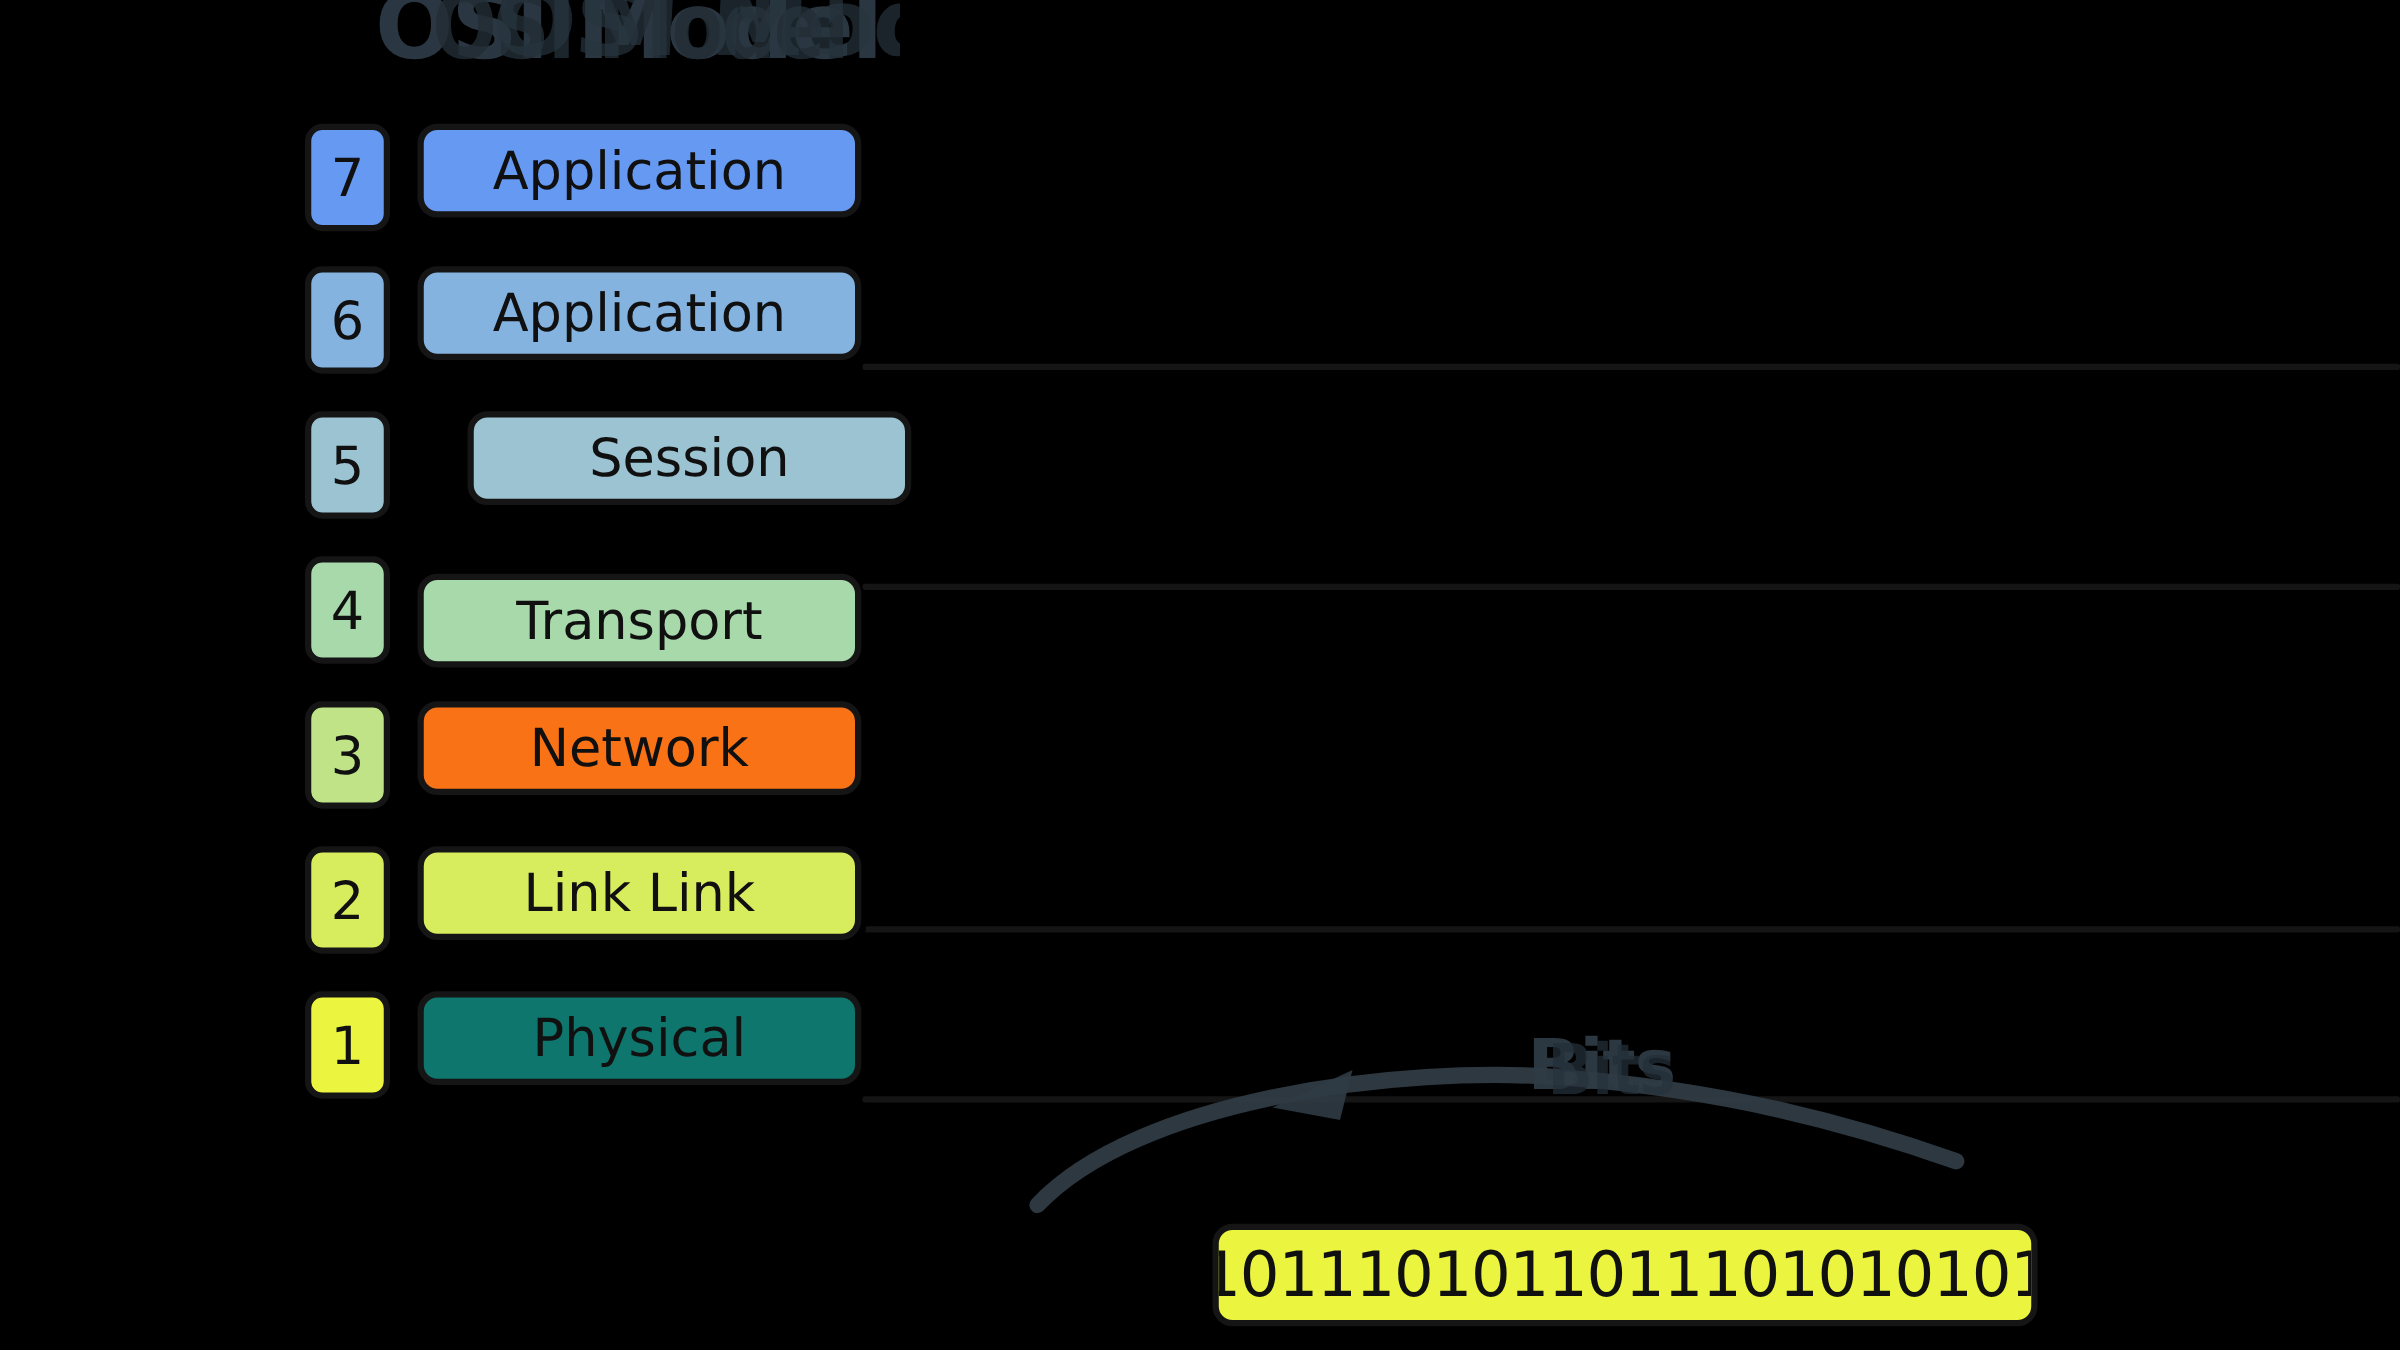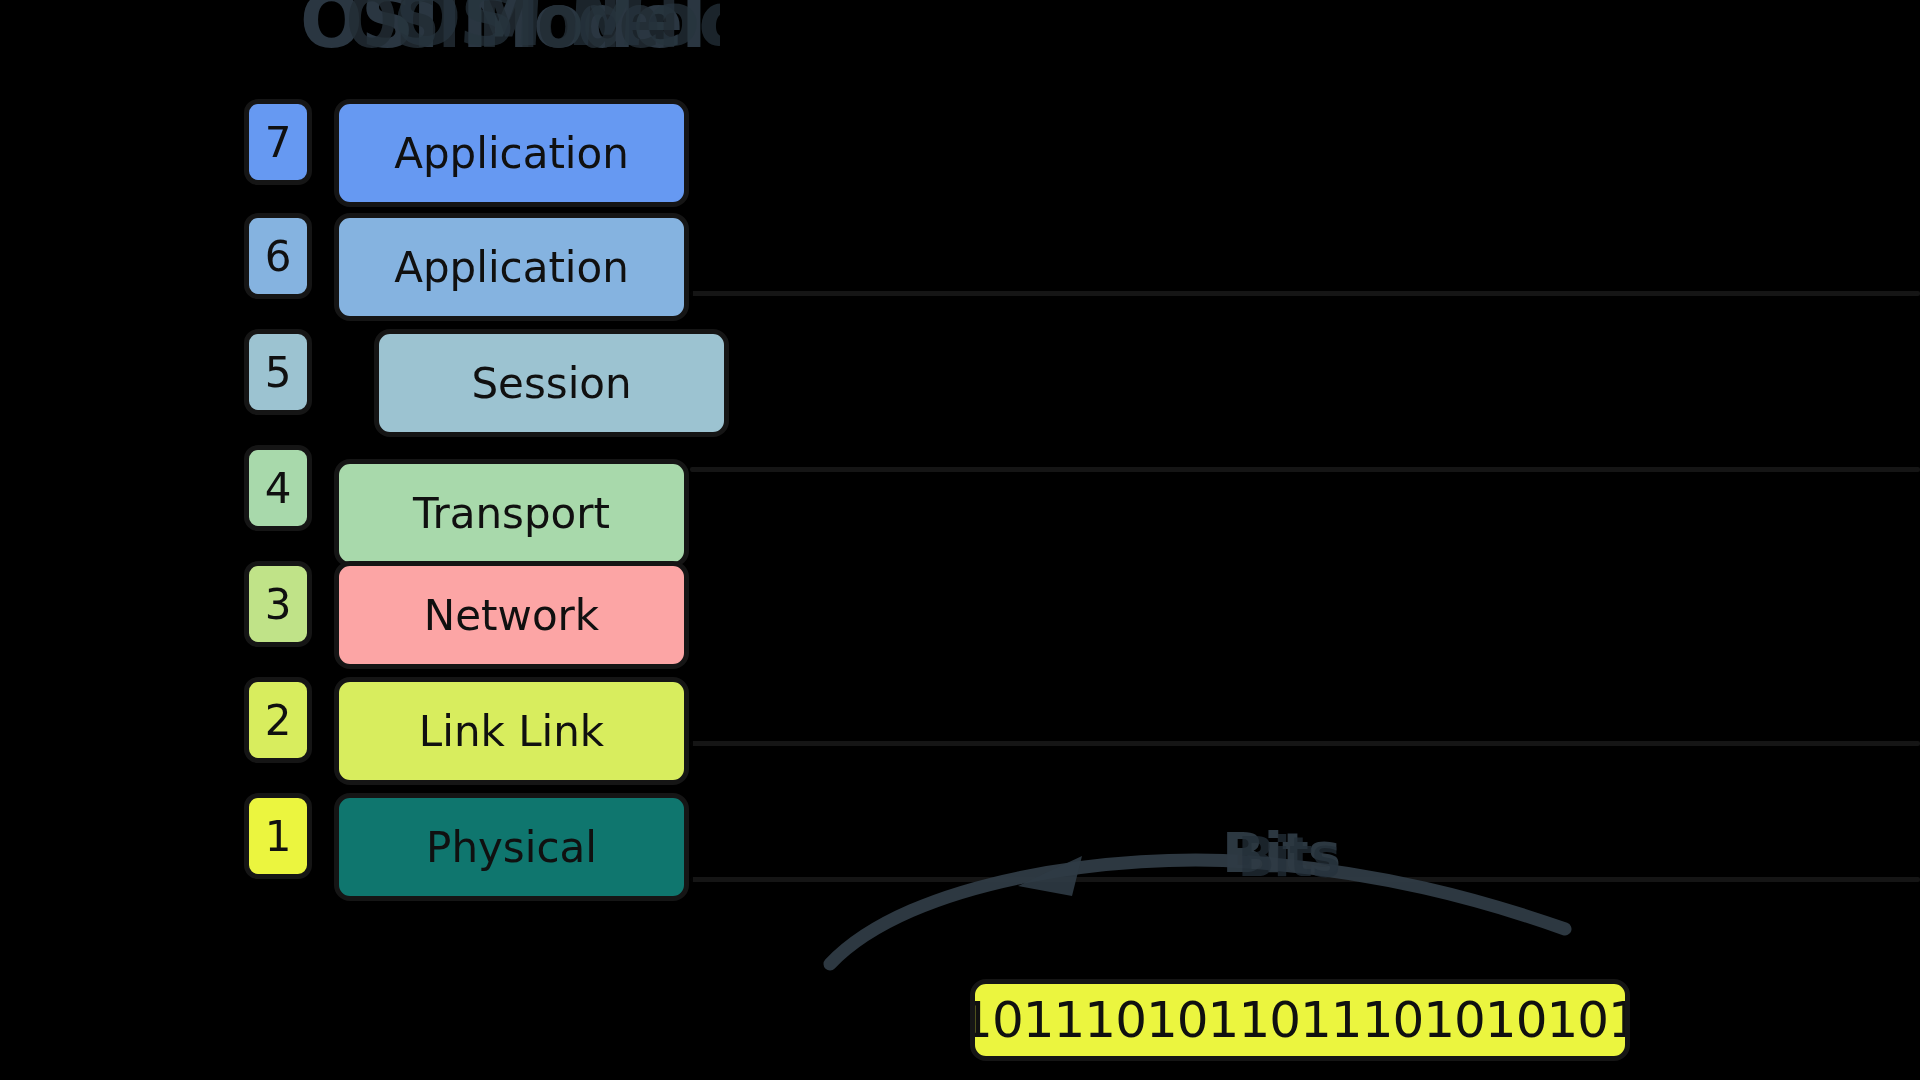--- a/index.html
+++ b/index.html
@@ -88,21 +88,21 @@
     font-family: "DejaVu Sans", sans-serif;
     font-size: 42px;
     color: #101010;
     box-shadow: 4px 5px 0 rgba(0,0,0,0.9);
   }
   .name-box {
     position: absolute;
     left: 90px;
     top: 0;
     width: 355px;
-    height: 108px;
+    height: 75px;
     border: 5px solid #151515;
     border-radius: 16px;
     box-sizing: border-box;
     display: flex;
     align-items: center;
     justify-content: center;
     font-family: "DejaVu Sans", sans-serif;
     font-size: 42px;
     color: #101010;
     box-shadow: 4px 5px 0 rgba(0,0,0,0.9);
@@ -213,21 +213,21 @@
     </div>
     <div class="name-box" style="background:#a8d9ab;margin-top:14px;">
       <span>Transport</span>
     </div>
   </div>
 
   <div class="layer-row" style="top:557px;">
     <div class="num-box" style="background:#c0e388;">
       <span>3</span>
     </div>
-    <div class="name-box" style="background:#fca5a5;">
+    <div class="name-box" style="background:#f97316;">
       <span>Network</span>
     </div>
   </div>
 
   <div class="layer-row" style="top:673px;">
     <div class="num-box" style="background:#d8ed5e;">
       <span>2</span>
     </div>
     <div class="name-box" style="background:#d8ed5e;">
       <span>Link Link</span>

